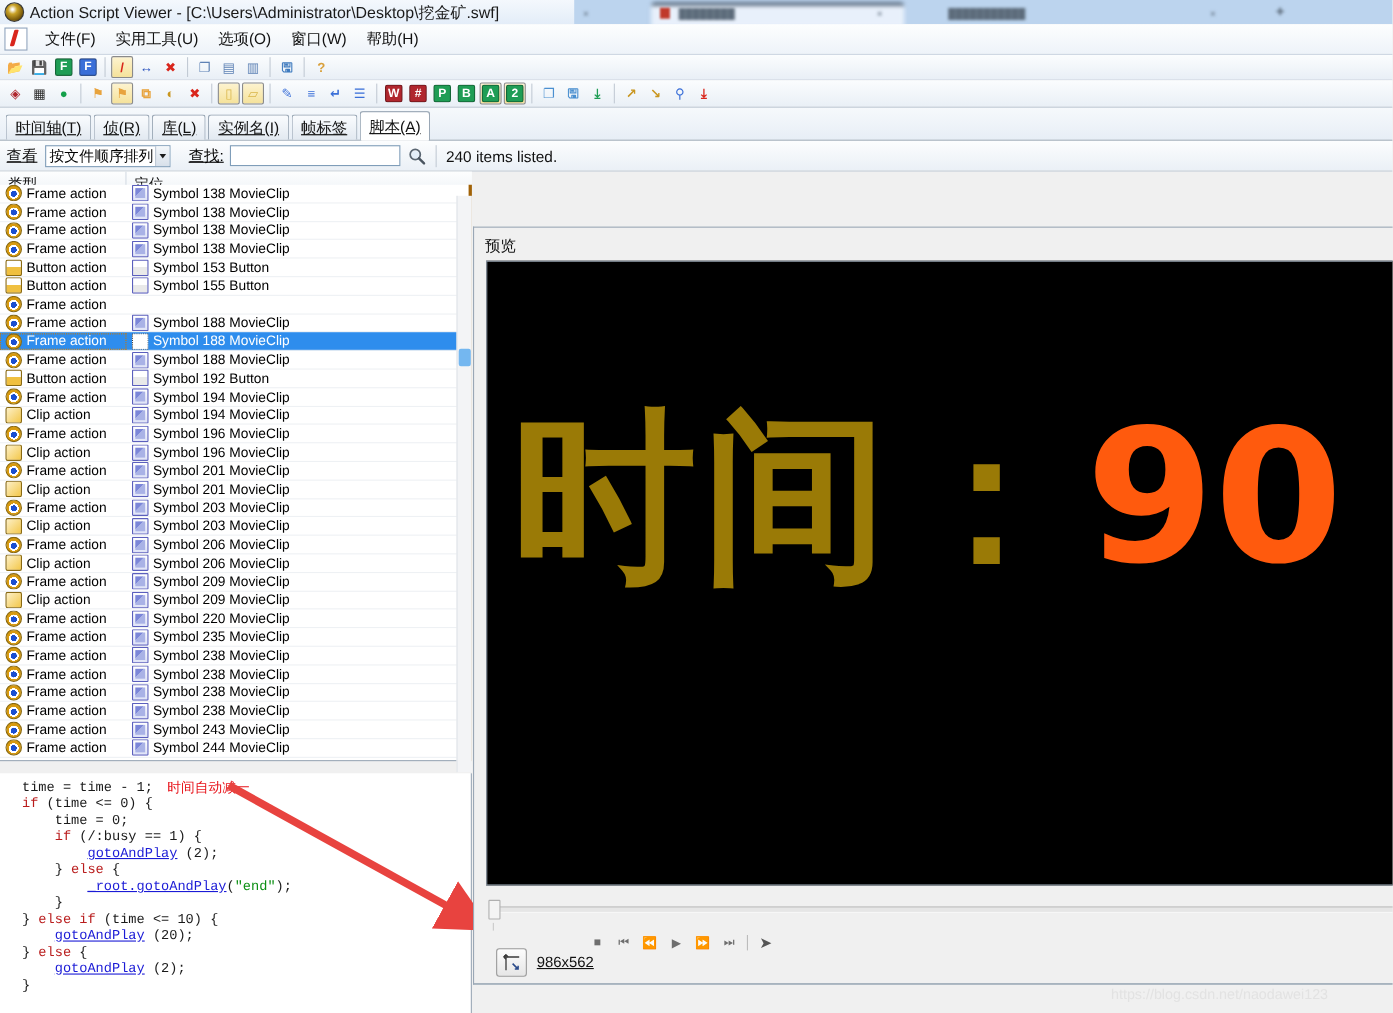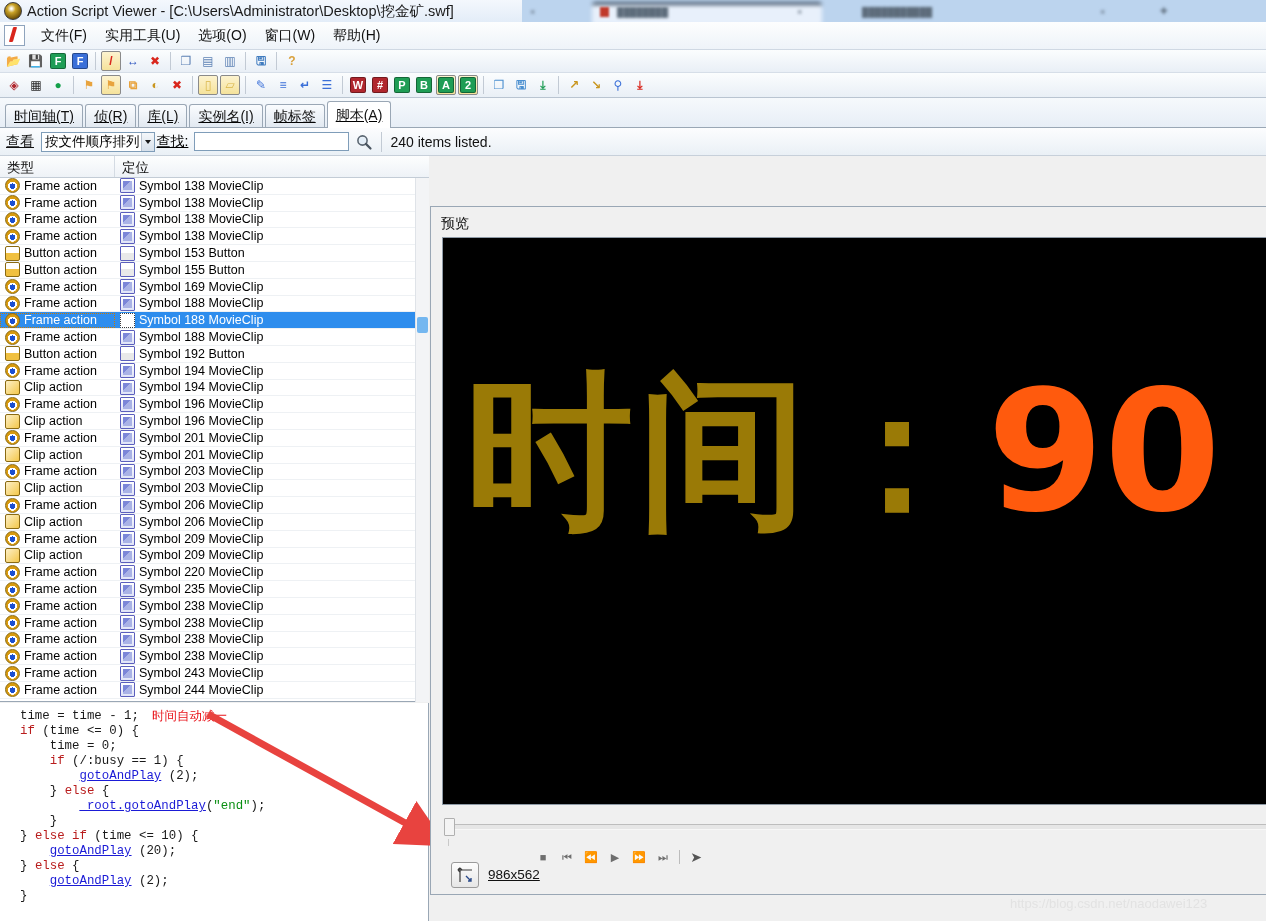--- a/index.html
+++ b/index.html
@@ -100,42 +100,42 @@
     display:flex;align-items:center;box-sizing:border-box;white-space:nowrap;justify-content:flex-end;
   }
   #viewbar .sortbox .caret{
     width:12px;height:18px;margin-left:1px;background:linear-gradient(to bottom,#f4f7fa,#d7e0ea);
     border-left:1px solid #b9c4d1;display:flex;align-items:center;justify-content:center;
   }
   #viewbar .sortbox .caret i{
     border-left:3.5px solid transparent;border-right:3.5px solid transparent;
     border-top:4px solid #1a1a1a;display:block;font-style:normal;
   }
-  #viewbar .findlbl{margin-left:2px;font-size:14px;text-decoration:underline;}
+  #viewbar .findlbl{margin-left:17px;font-size:14px;text-decoration:underline;}
   #find-input{
     margin-left:6px;width:155px;height:19px;background:#fff;border:1px solid #7f9db9;
     box-sizing:border-box;font-size:13px;padding:0 3px;font-family:inherit;outline:none;
   }
   #viewbar .mag{margin-left:6px;width:18px;height:18px;position:relative;flex:0 0 auto;}
   #viewbar .vsep{width:1px;height:20px;background:#c2cad4;margin:0 8px;}
   #viewbar .status{font-size:14px;color:#111;white-space:nowrap;}
 
   
   #list-header{
     position:absolute;left:0;top:156px;width:429px;height:22px;
     background:linear-gradient(to bottom,#fdfefe,#eef2f7);
     border-bottom:1px solid #c3ccd6;box-sizing:border-box;display:flex;
   }
   #list-header .col{font-size:13.5px;padding:3px 0 0 7px;box-sizing:border-box;color:#111;}
   #list-header .col.c1{width:115px;border-right:1px solid #d4dbe3;}
   #list-header .col.c2{flex:1;}
 
   
   #list-panel{
-    position:absolute;left:0;top:178px;width:429px;height:524px;
+    position:absolute;left:0;top:168px;width:429px;height:524px;
     background:#fff;border-right:3px solid #a16207;border-bottom:1px solid #9aa7b5;
     box-sizing:border-box;overflow:hidden;
   }
   .lrow{height:16.8px;display:flex;align-items:center;border-bottom:1px solid #eef1f4;box-sizing:border-box;font-size:12.5px;white-space:nowrap;}
   .lrow .c1{width:115px;display:flex;align-items:center;padding-left:5px;box-sizing:border-box;overflow:hidden;}
   .lrow .c2{flex:1;display:flex;align-items:center;padding-left:5px;box-sizing:border-box;overflow:hidden;}
   .lrow .ic{width:13px;height:13px;margin-right:4px;flex:0 0 auto;position:relative;}
   .lrow.sel{background:#2e8ded;color:#fff;}
   .lrow.sel .c1{outline:1px dotted #cc7a00;outline-offset:-1px;}
   .lrow .t{overflow:hidden;text-overflow:ellipsis;}
@@ -476,24 +476,20 @@
         <div class="c2">
           <span class="ic ic-btn"></span>
           <span class="t">Symbol 155 Button</span>
         </div>
       </div>
       <div class="lrow">
         <div class="c1">
           <span class="ic ic-eye"></span>
           <span class="t">Frame action</span>
         </div>
-        <div class="c2">
-          <span class="ic ic-mc"></span>
-          <span class="t">Symbol 169 MovieClip</span>
-        </div>
       </div>
       <div class="lrow">
         <div class="c1">
           <span class="ic ic-eye"></span>
           <span class="t">Frame action</span>
         </div>
         <div class="c2">
           <span class="ic ic-mc"></span>
           <span class="t">Symbol 188 MovieClip</span>
         </div>

